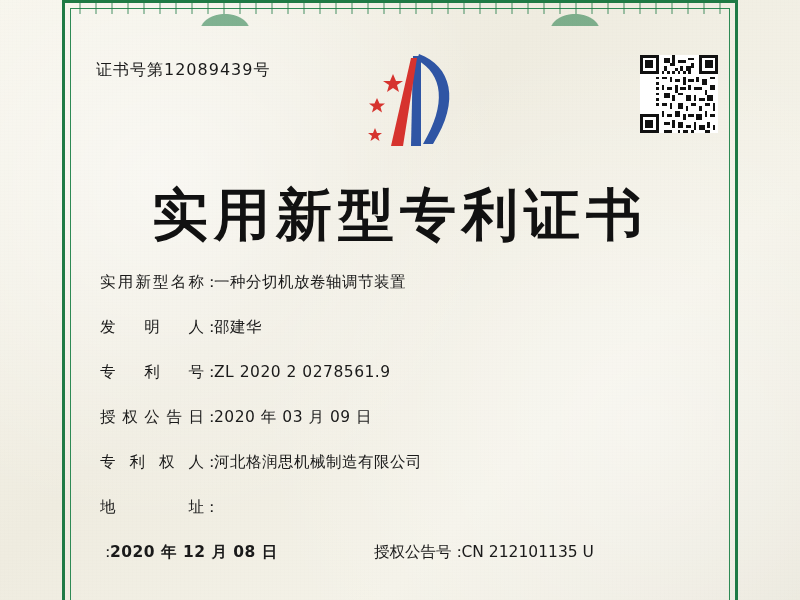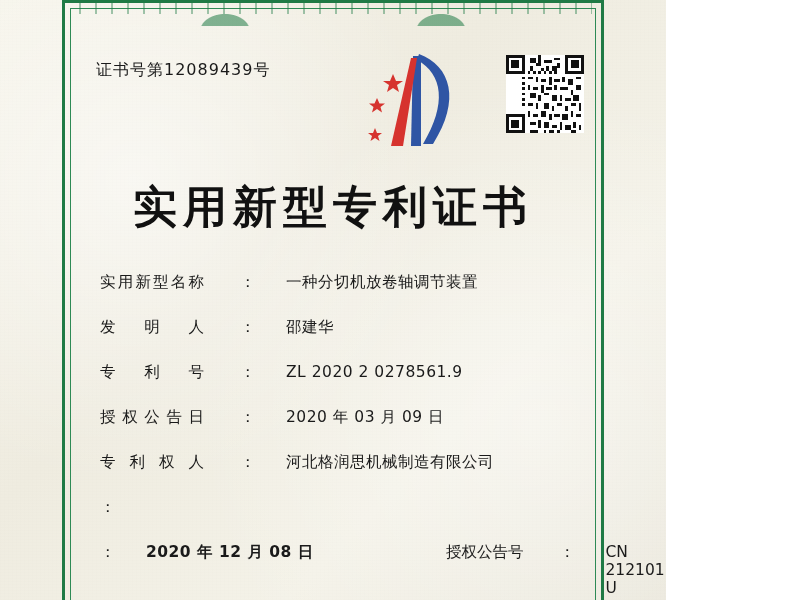--- a/index.html
+++ b/index.html
@@ -9,21 +9,21 @@
   }
   body {
     width: 800px;
     height: 600px;
     overflow: hidden;
     font-family: "DejaVu Sans", sans-serif;
   }
 
   .certificate {
     position: relative;
-    width: 666px;
+    width: 800px;
     height: 600px;
     background: #f3f1e7;
     background-image:
       radial-gradient(circle at 20% 30%, rgba(255,255,255,0.55) 0%, rgba(255,255,255,0) 45%),
       radial-gradient(circle at 80% 70%, rgba(255,255,255,0.40) 0%, rgba(255,255,255,0) 50%),
       linear-gradient(135deg, #f6f4ea 0%, #efece0 40%, #f4f2e8 70%, #eae7db 100%);
     overflow: hidden;
   }
 
   
@@ -119,38 +119,37 @@
   }
 
   .title {
     position: absolute;
     left: 0;
     right: 0;
     top: 178px;
     text-align: center;
     font-family: "DejaVu Serif", serif;
     font-weight: bold;
-    font-size: 44px;
+    font-size: 56px;
     letter-spacing: 6px;
     color: #111111;
   }
 
   .fields {
     position: absolute;
     left: 100px;
     top: 272px;
     right: 100px;
   }
   .field-row {
     display: flex;
     align-items: baseline;
     margin-bottom: 24px;
     font-size: 15.5px;
     color: #1a1a1a;
-    gap: 36px;
   }
   .field-label {
     width: 104px;
     flex: 0 0 104px;
     letter-spacing: 0px;
     white-space: nowrap;
   }
   .field-label.spread {
     display: inline-block;
     text-align: justify;
@@ -337,20 +336,21 @@
       <span class="field-value">2020 年 03 月 09 日</span>
     </div>
 
     <div class="field-row">
       <span class="field-label spread">专利权人</span>
       <span class="field-colon">：</span>
       <span class="field-value">河北格润思机械制造有限公司</span>
     </div>
 
     <div class="field-row">
+      <span class="field-label spread">地址</span>
       <span class="field-colon">：</span>
     </div>
 
     <div class="field-row dual">
       <span class="field-colon">：</span>
       <span class="field-value">2020 年 12 月 08 日</span>
       <span class="field-label2">授权公告号</span>
       <span class="field-colon">：</span>
       <span>CN 212101135 U</span>
     </div>

